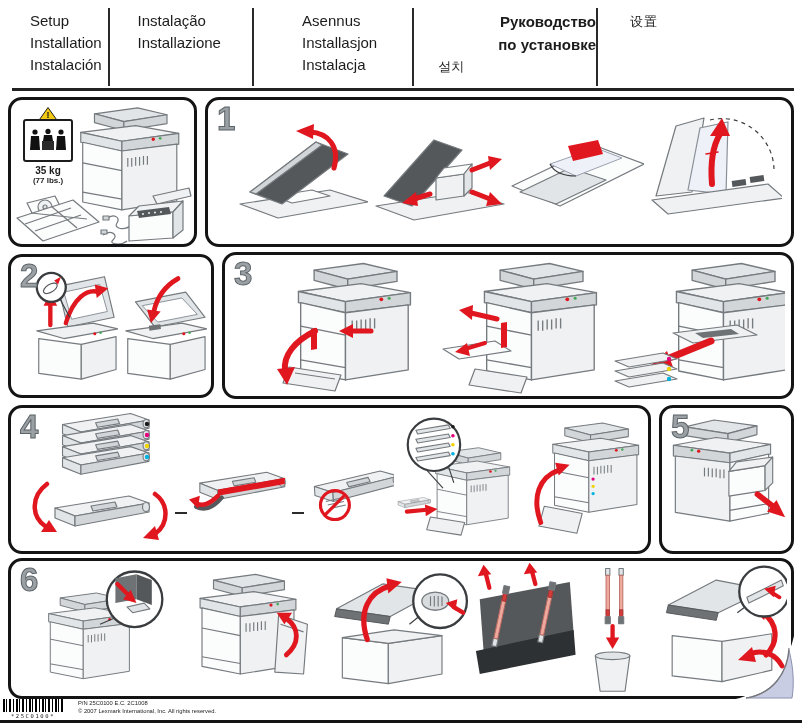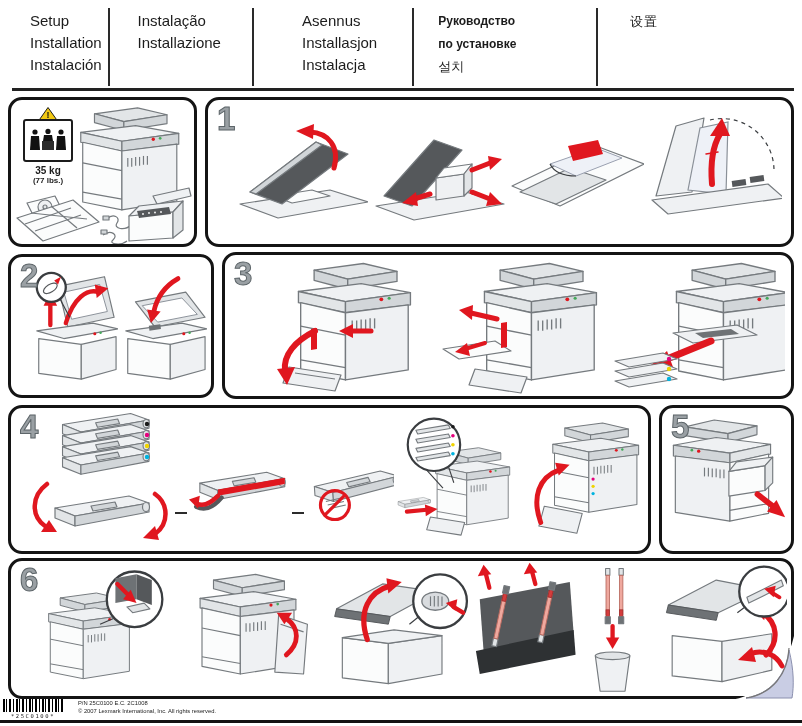--- a/index.html
+++ b/index.html
@@ -4,21 +4,21 @@
 <style>
   html,body{margin:0;padding:0;background:#fff;}
   #page{position:relative;width:802px;height:726px;background:#fff;overflow:hidden;
         font-family:"Liberation Sans","DejaVu Sans",sans-serif;color:#1c1c1c;}
 
   
   .header{position:absolute;left:0;top:8px;width:658px;height:78px;display:flex;}
   .hcol{box-sizing:border-box;padding-top:2px;}
   .hcol.bordered{border-left:2px solid #2a2a2a;}
   .hline{font-size:15px;line-height:22px;white-space:nowrap;}
-  .hc4 .hline.big{font-weight:bold;font-size:12px;line-height:23px;}
+  .hc4 .hline.big{font-weight:bold;font-size:15px;line-height:23px;text-align:right;}
   .hc4 .hline.small{font-size:13px;line-height:22px;}
   .hc5 .hline{font-size:13px;line-height:24px;letter-spacing:1px;}
   .header-rule{position:absolute;left:12px;top:88px;width:782px;height:2.5px;background:#222;}
 
   
   .panel{position:absolute;box-sizing:border-box;border:3px solid #141414;border-radius:14px;background:#fff;}
   .step-num{position:absolute;top:2px;left:9px;font-size:33px;font-weight:bold;line-height:1;
             color:#9aa0a4;-webkit-text-stroke:1px #5d6569;z-index:3;}
   .cells{position:absolute;inset:0;display:flex;align-items:center;}
 

